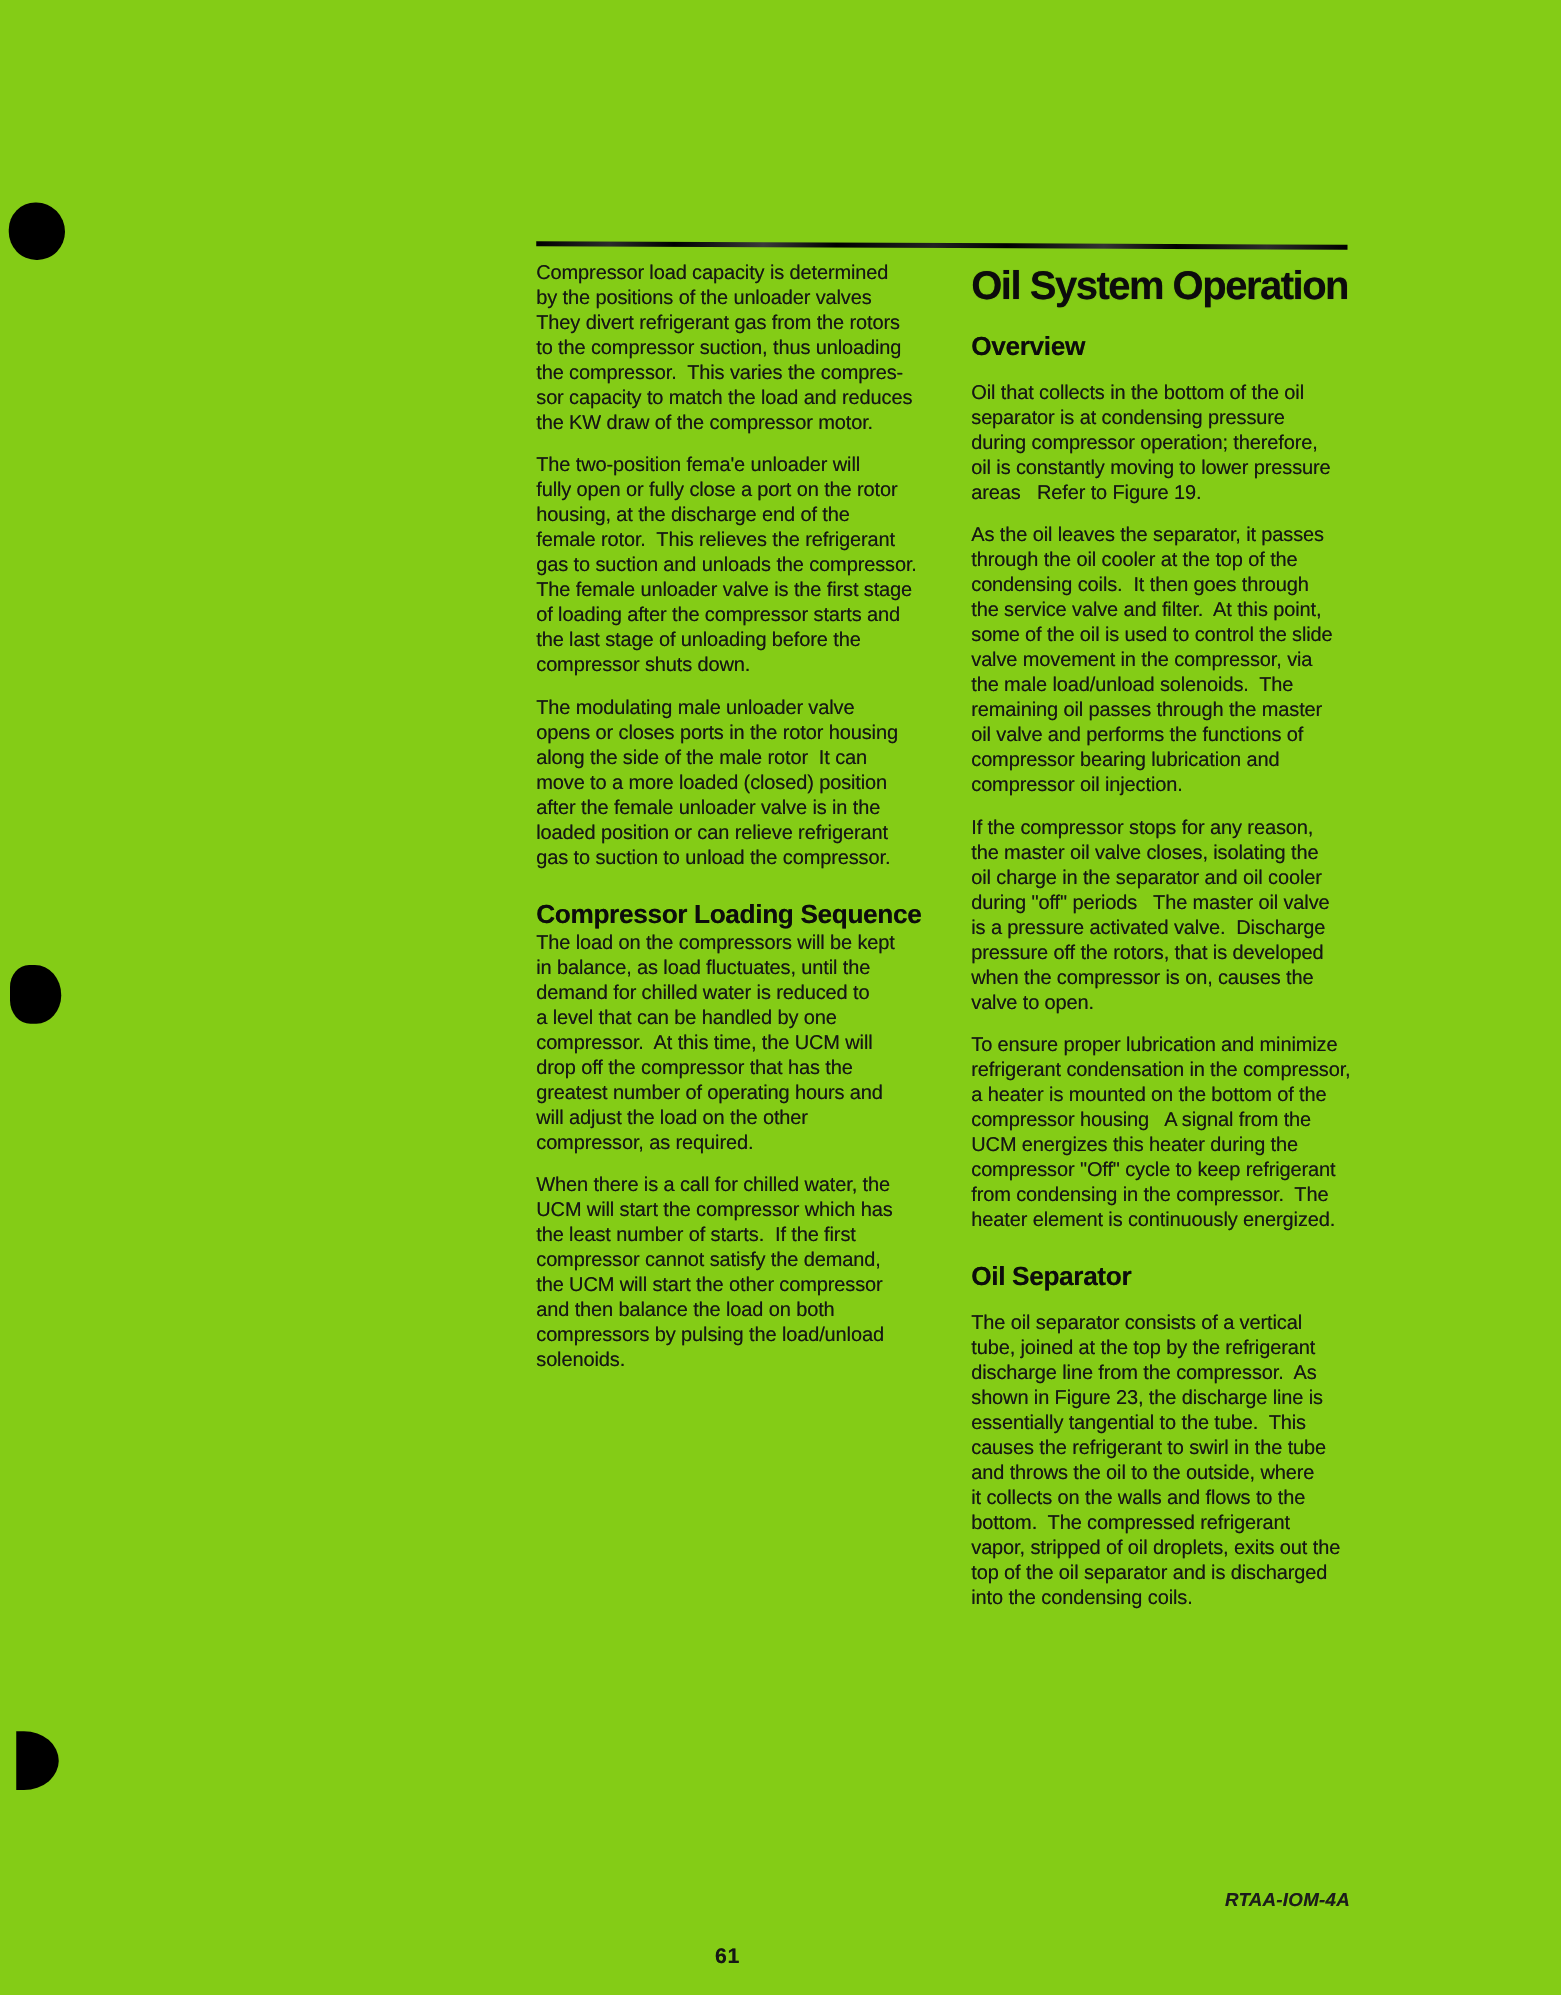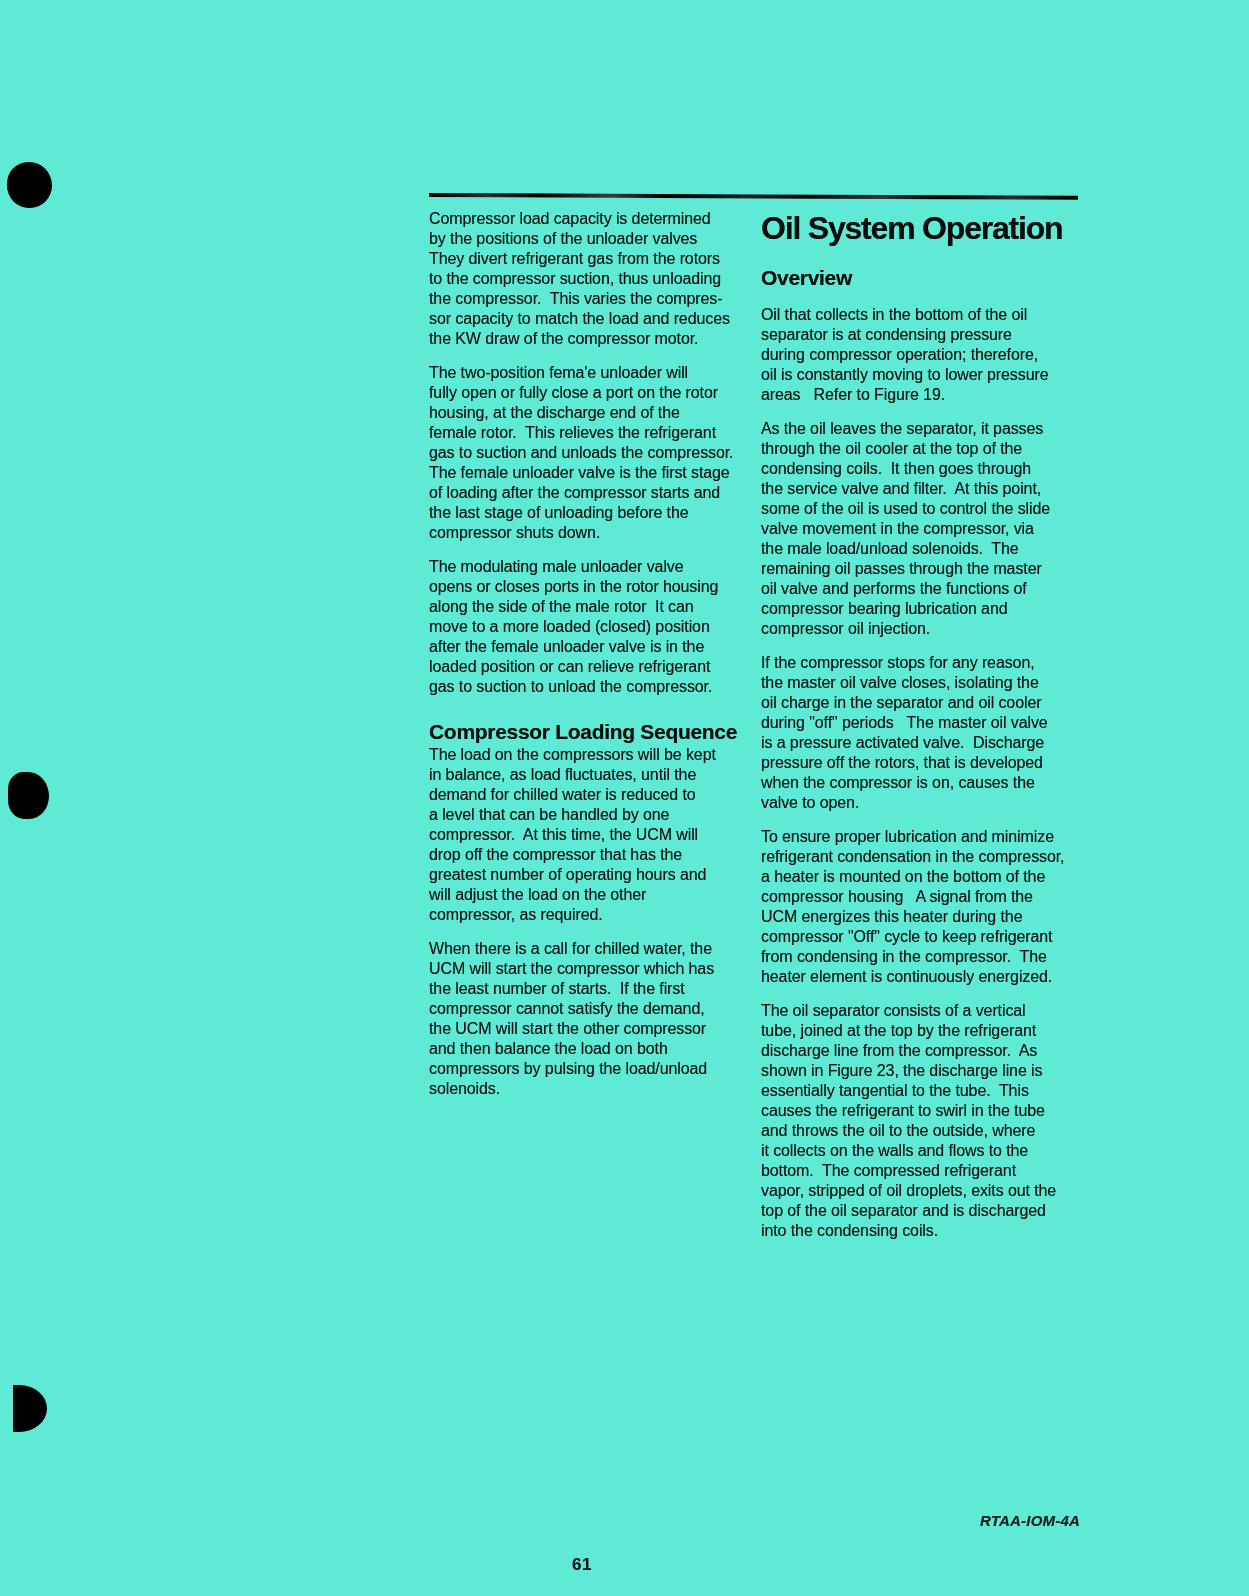--- a/index.html
+++ b/index.html
@@ -3,37 +3,37 @@
 <meta charset="utf-8">
 <style>
   * { margin: 0; padding: 0; box-sizing: border-box; }
   html, body {
     width: 1249px; height: 1596px;
     background: #ffffff;
     font-family: "Liberation Sans", sans-serif;
     color: #161616;
     overflow: hidden;
   }
-  .page { position: relative; width: 1249px; height: 1596px; background: #5eead4; }
+  .page { position: relative; width: 1249px; height: 1596px; background: #84cc16; }
 
   
   .hole { position: absolute; background: #000; }
   .hole-top    { left: 7px;  top: 162px;  width: 45px; height: 46px; border-radius: 48% 52% 50% 50%; }
   .hole-middle { left: 8px;  top: 772px;  width: 41px; height: 47px; border-radius: 42% 58% 55% 45%; }
   .hole-bottom { left: 13px; top: 1385px; width: 34px; height: 47px; border-radius: 0 85% 85% 0 / 0 52% 52% 0; }
 
   .content { position: absolute; left: 429px; top: 193px; width: 652px; }
   .rule {
     height: 4px; width: 649px;
     background: linear-gradient(90deg,#000 0%,#2b2b2b 9%,#000 17%,#3a3a3a 28%,#000 37%,#222 49%,#000 58%,#333 70%,#000 79%,#2b2b2b 90%,#000 100%);
     transform: rotate(0.25deg); transform-origin: left center;
   }
   .cols { display: flex; margin-top: 12px; }
   .col-left  { width: 332px; flex: none; }
-  .col-right { width: 320px; flex: none; }
+  .col-right { width: 320px; flex: none; margin-left: 16px; }
 
   p.body {
     font-size: 16px; line-height: 20px;
     letter-spacing: -0.1px;
     white-space: pre;
     margin-bottom: 14px;
     text-shadow: 0 0 0.5px rgba(0,0,0,0.55);
   }
   h1.doc-title {
     font-size: 32px; line-height: 38px; font-weight: 700;
@@ -151,20 +151,21 @@
 when the compressor is on, causes the
 valve to open.</p>
         <p class="body">To ensure proper lubrication and minimize
 refrigerant condensation in the compressor,
 a heater is mounted on the bottom of the
 compressor housing   A signal from the
 UCM energizes this heater during the
 compressor "Off" cycle to keep refrigerant
 from condensing in the compressor.  The
 heater element is continuously energized.</p>
+        <h2 class="section-heading mt">Oil Separator</h2>
         <p class="body">The oil separator consists of a vertical
 tube, joined at the top by the refrigerant
 discharge line from the compressor.  As
 shown in Figure 23, the discharge line is
 essentially tangential to the tube.  This
 causes the refrigerant to swirl in the tube
 and throws the oil to the outside, where
 it collects on the walls and flows to the
 bottom.  The compressed refrigerant
 vapor, stripped of oil droplets, exits out the

